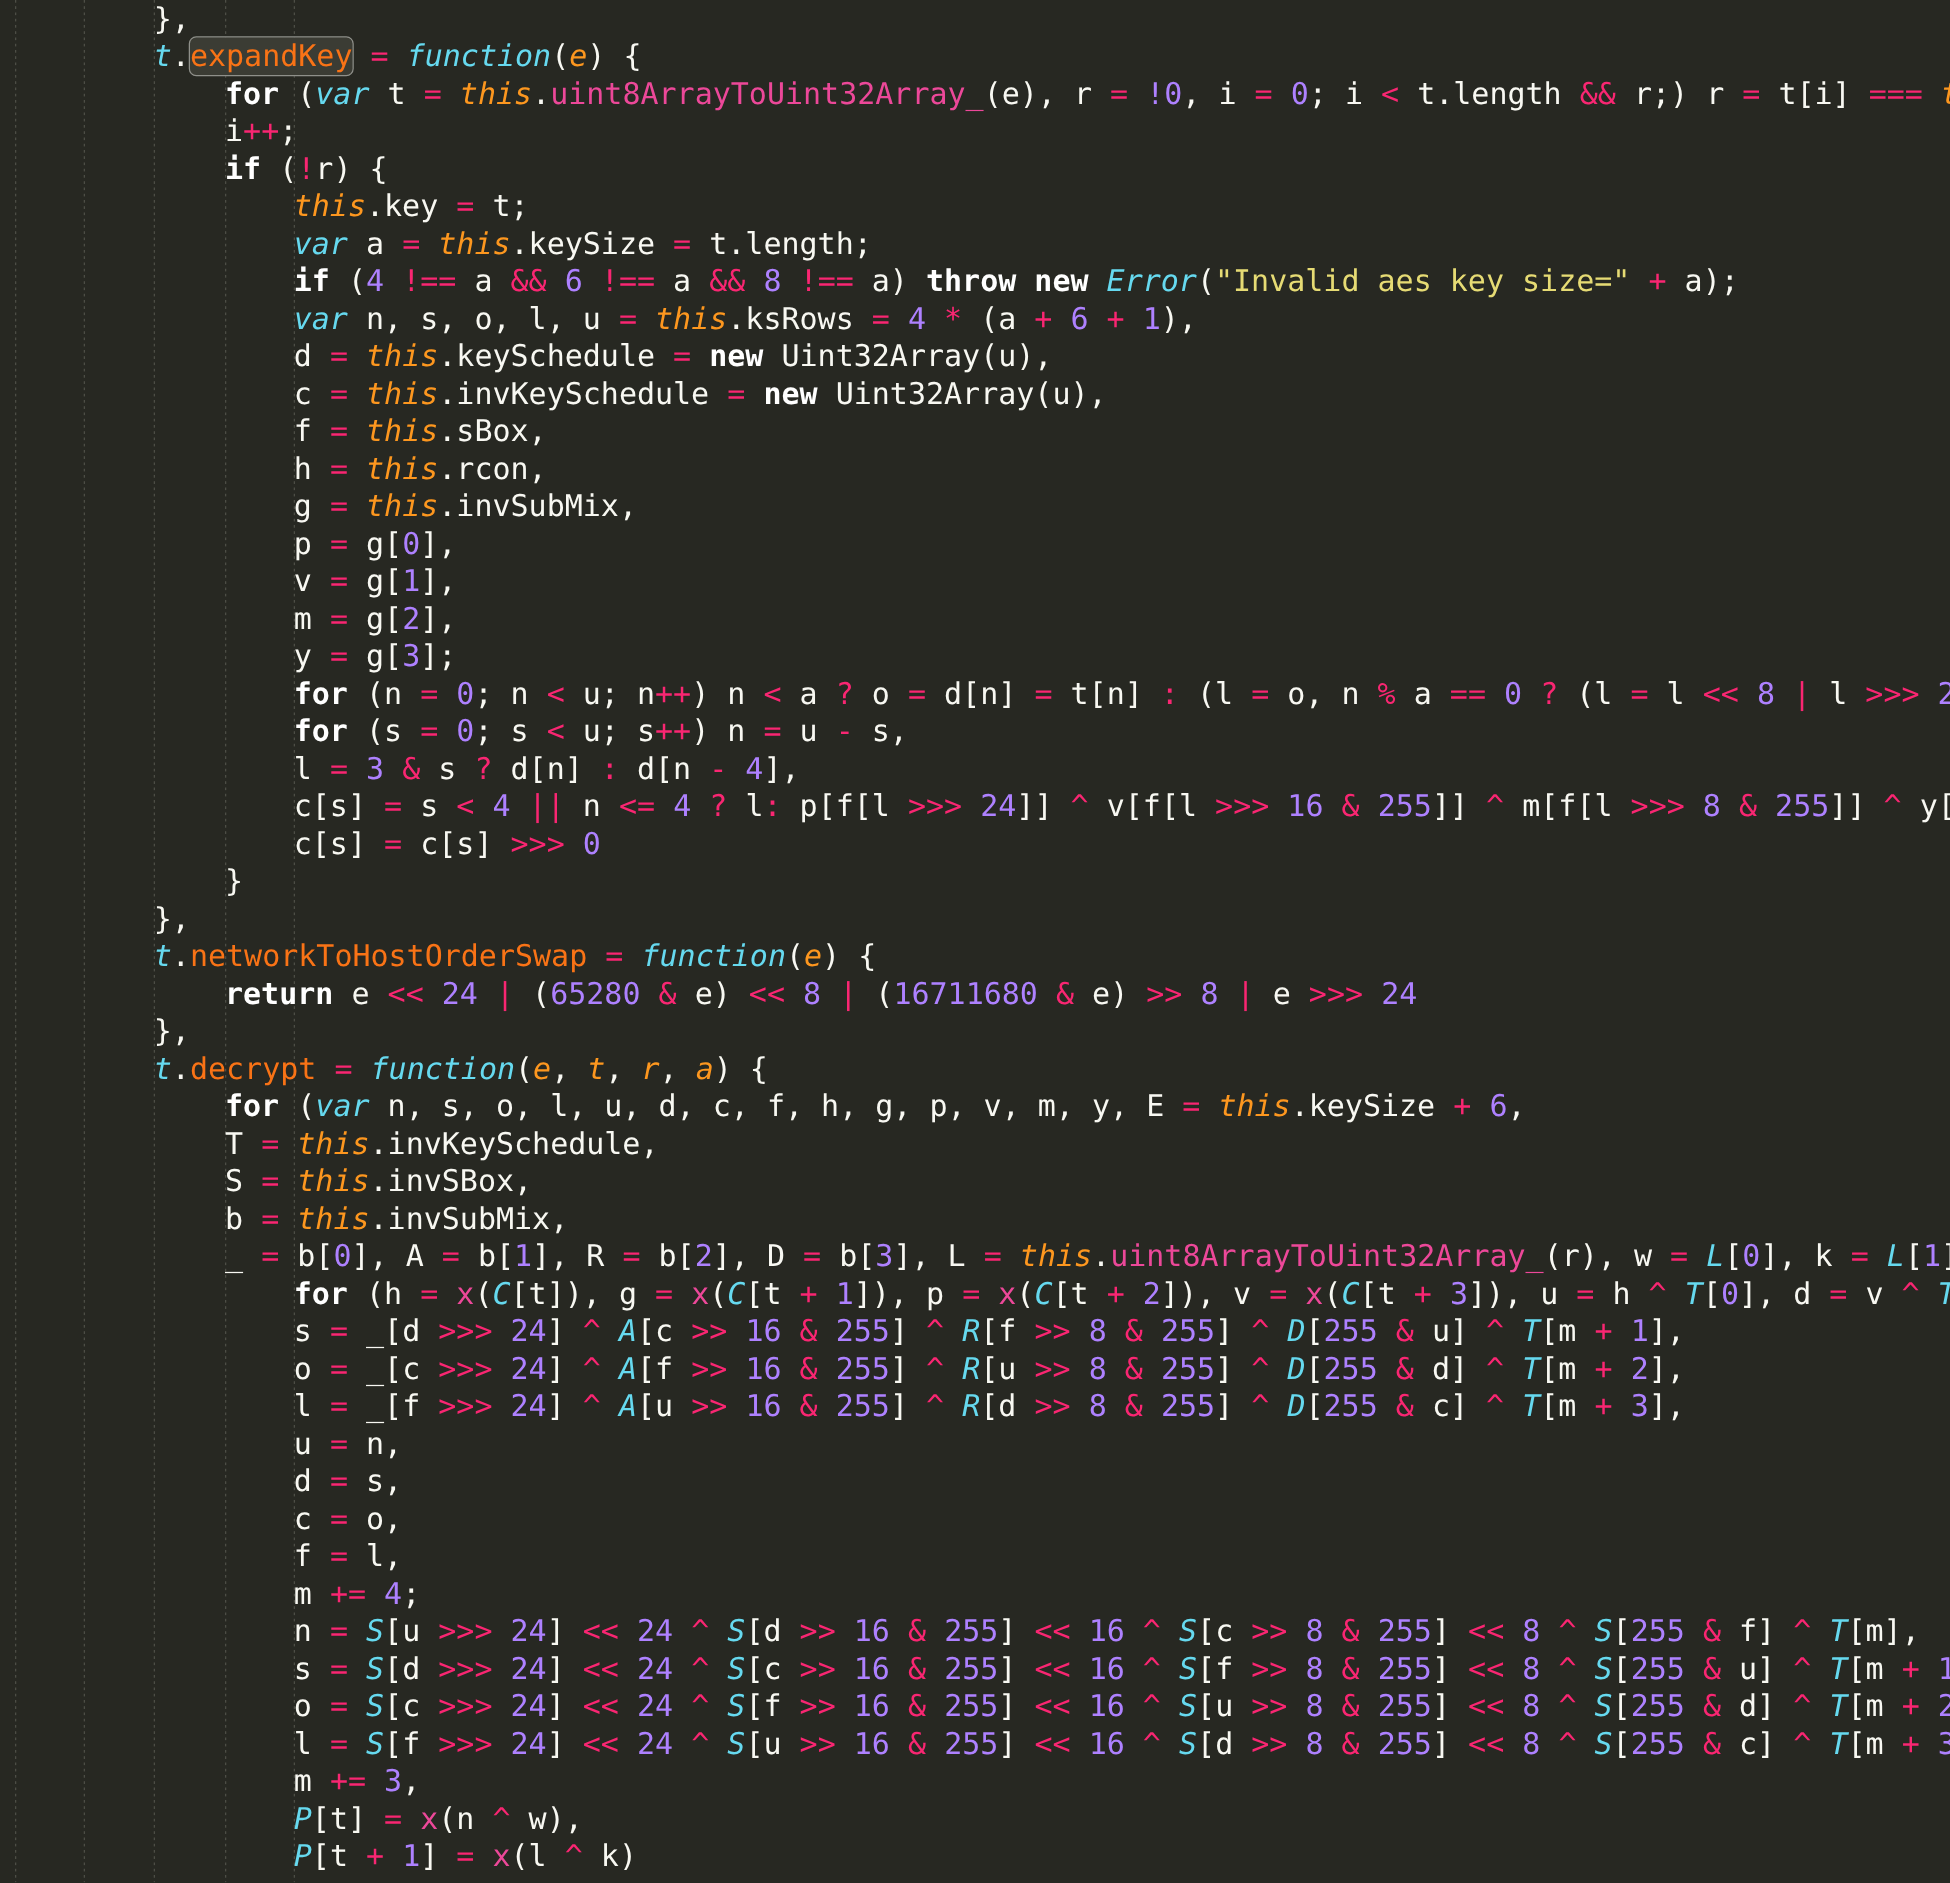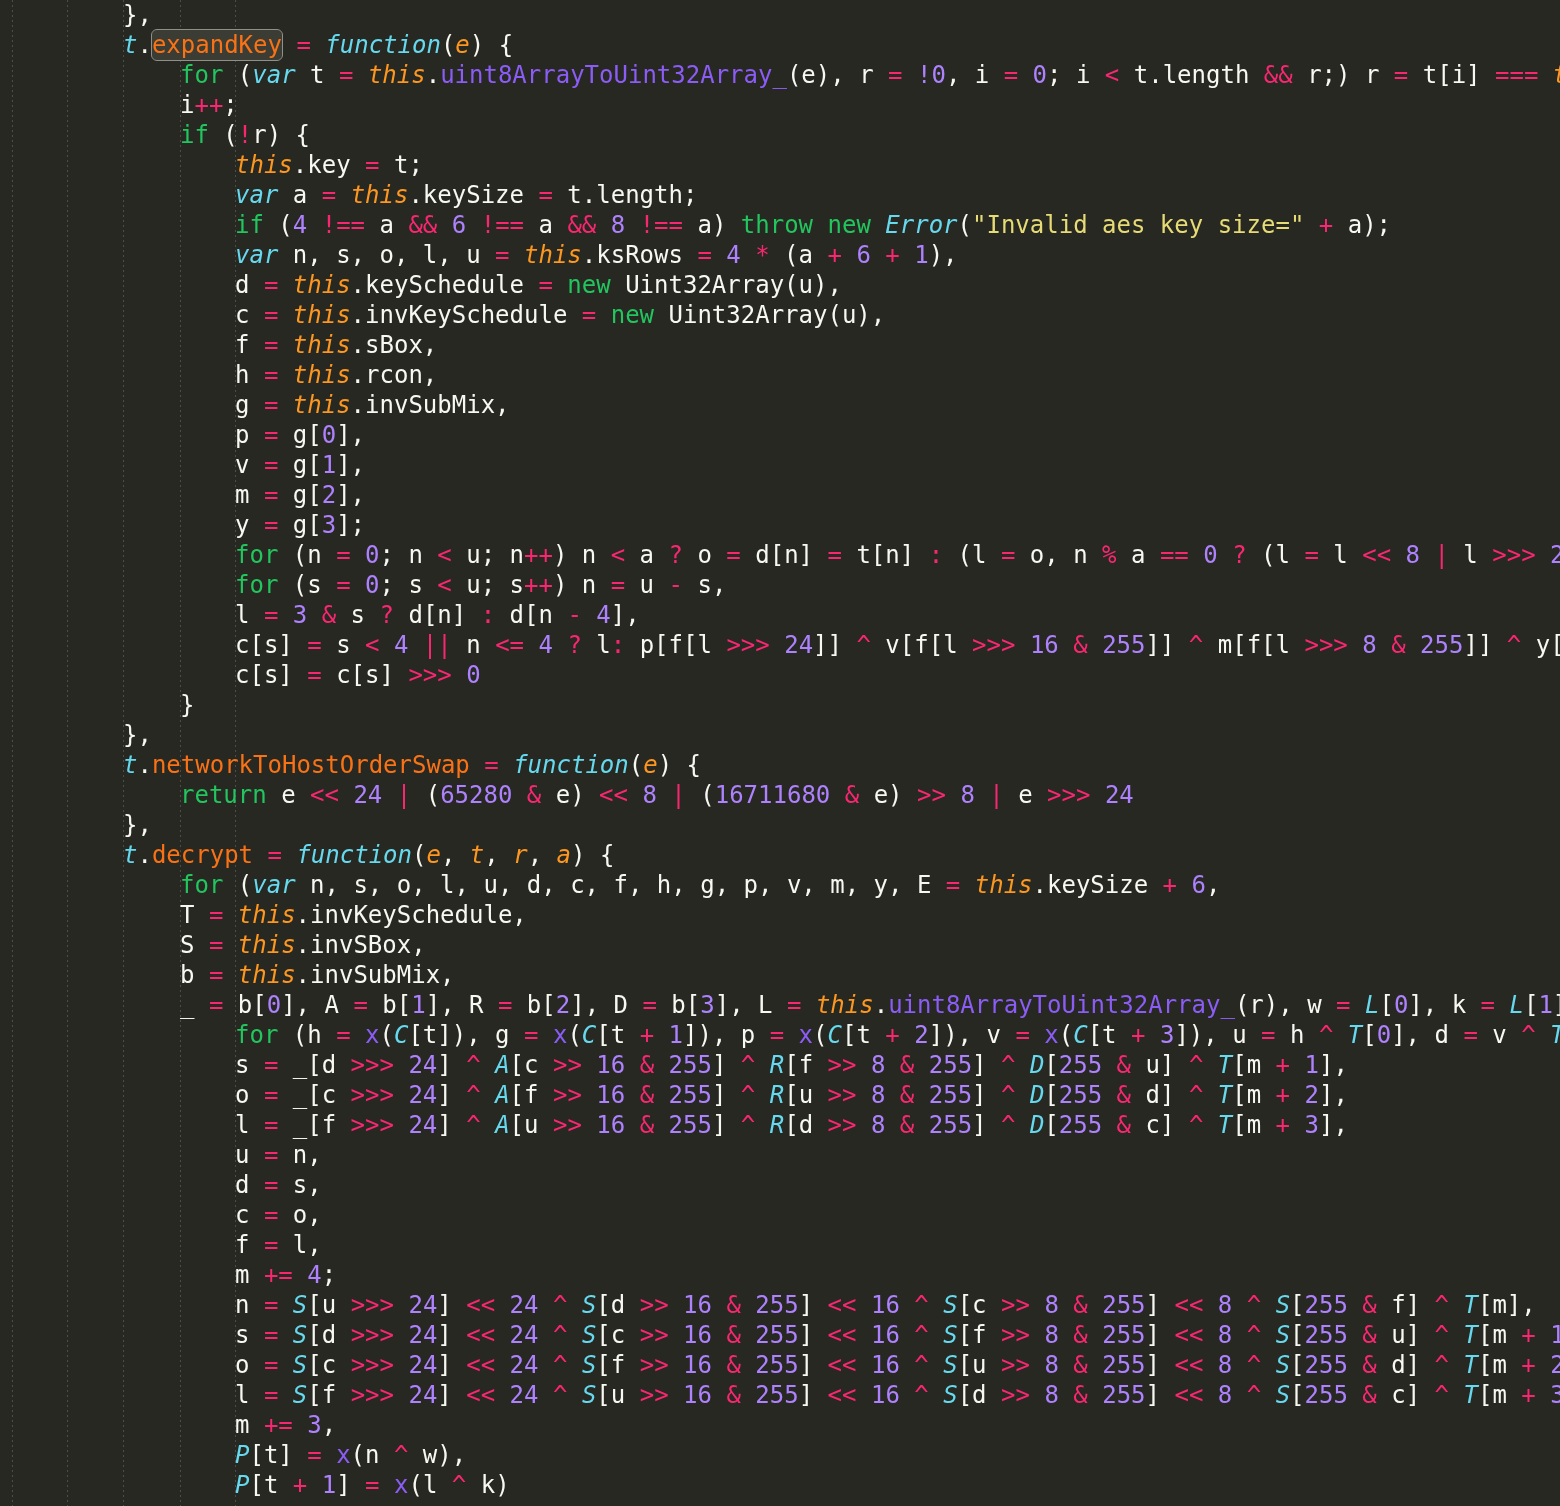--- a/index.html
+++ b/index.html
@@ -24,28 +24,28 @@
     white-space:pre;
     font-size:24px;
     line-height:30px;
     letter-spacing:0px;
     padding-top:0px;
     color:#f8f8f2;
   }
   .ln{display:block;height:30px;}
   
   .pl{color:#f8f8f2;}                          
-  .kw{color:#22c55e;}                          
+  .kw{color:#ffffff;font-weight:bold;}                          
   .op{color:#f92672;}                          
   .num{color:#ae81ff;}                         
   .str{color:#e6db74;}                         
   .ths{color:#fd971f;font-style:italic;}       
   .cls{color:#66d9ef;font-style:italic;}       
   .fn{color:#f97316;}                          
-  .met{color:#8b5cf6;}                         
+  .met{color:#ec4899;}                         
   .hl{
     background:#3b3c34;
     outline:1px solid #8f908a;
     border-radius:5px;
     padding:1px 0;
   }
 </style>
 </head>
 <body>
 

